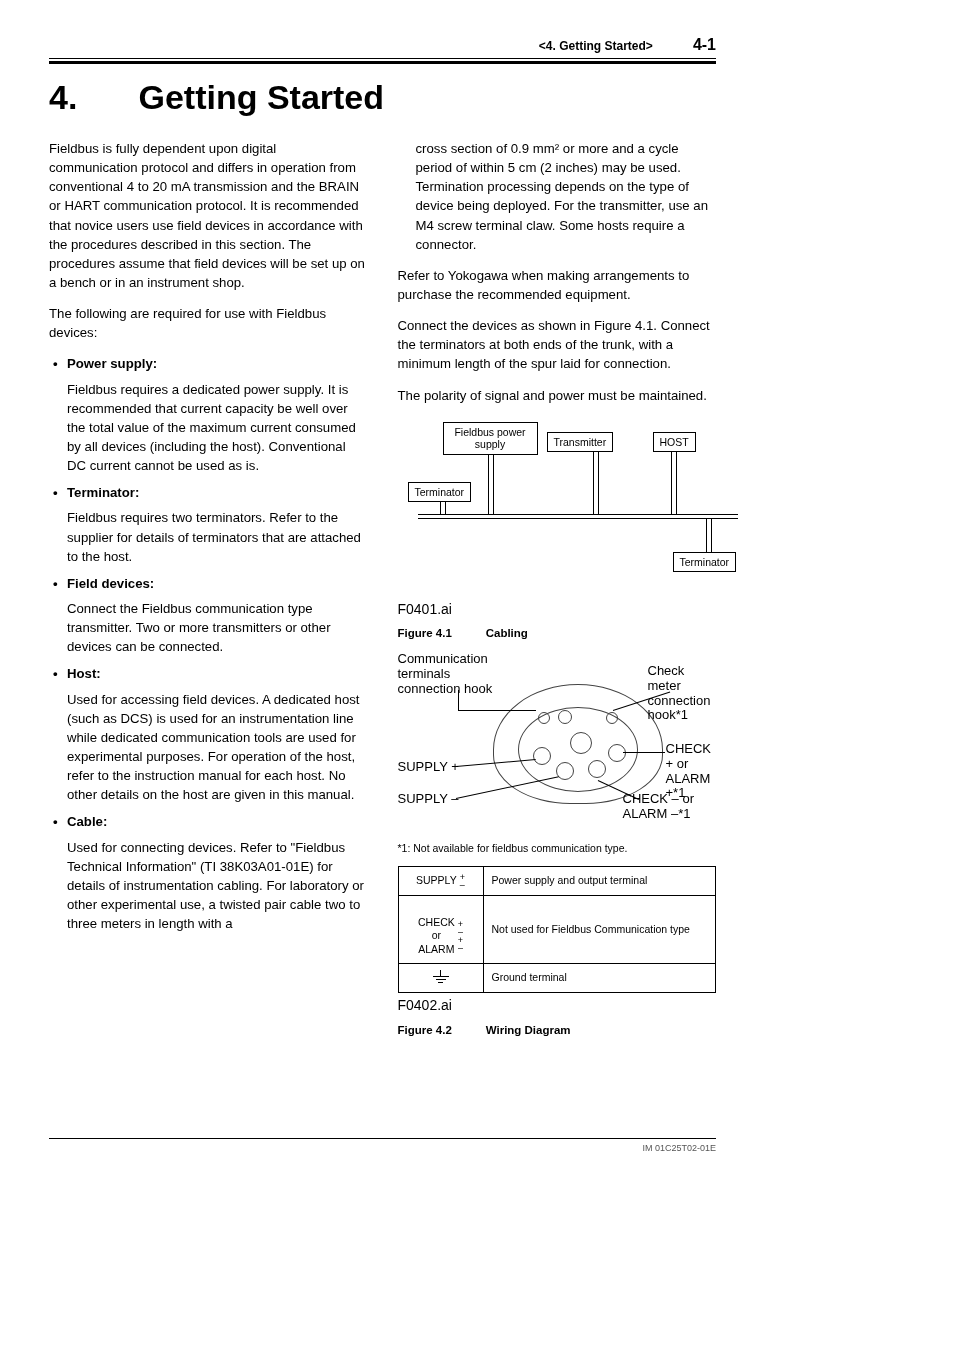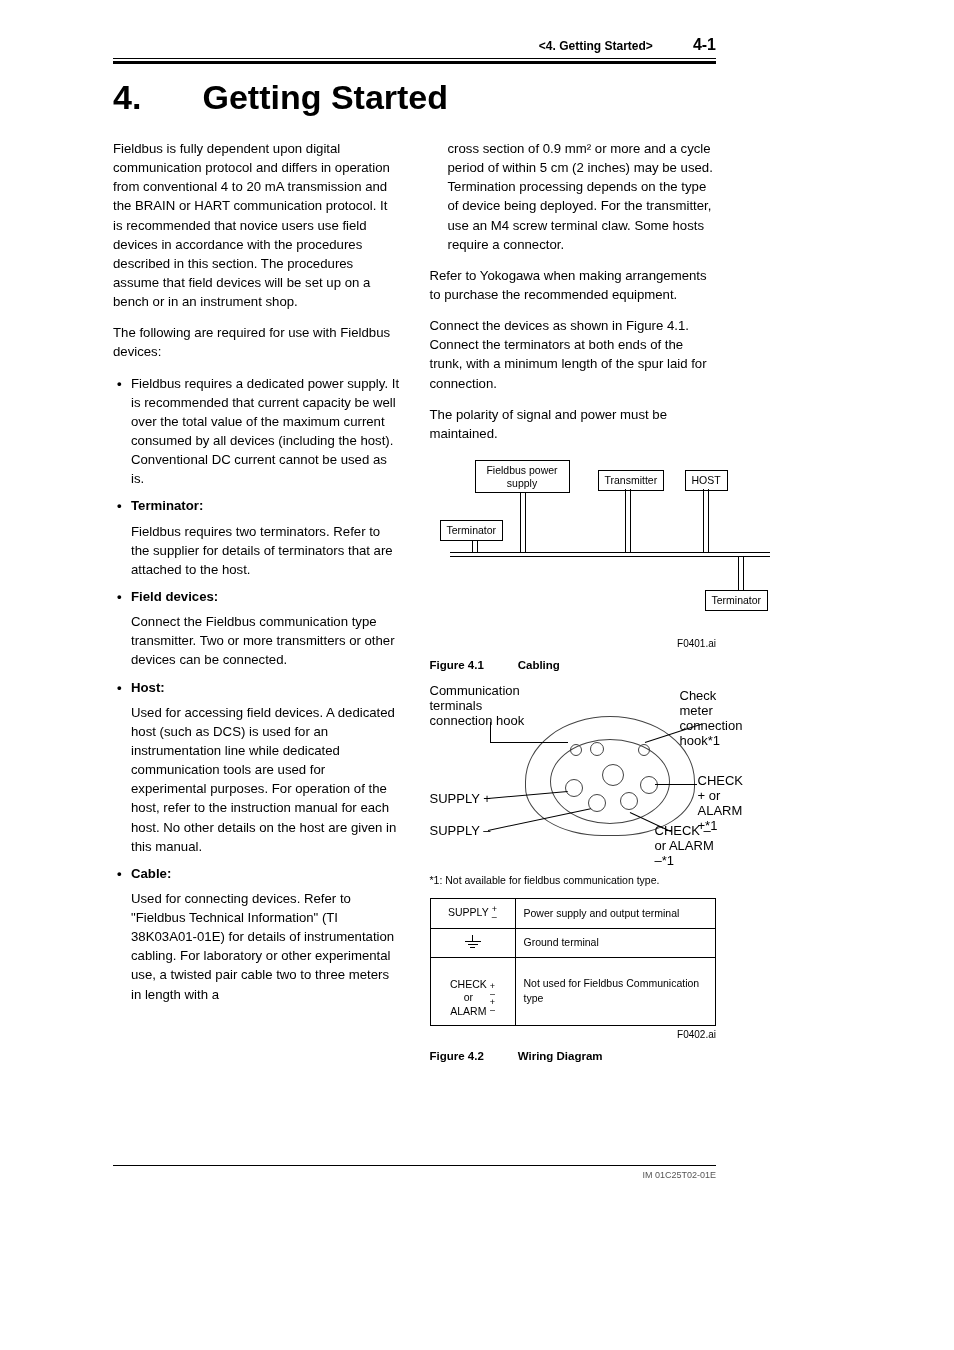--- a/index.html
+++ b/index.html
@@ -1,37 +1,37 @@
 <!DOCTYPE html>
 <html><head>
 <meta charset="utf-8">
 <style>
   * { box-sizing: border-box; margin: 0; padding: 0; }
   html, body { width: 954px; background: #fff; font-family: Arial, Helvetica, sans-serif; color: #000; }
-  .page { width: 786px; min-height: 1350px; padding: 36px 70px 30px 113px; position: relative; }
+  .page { width: 786px; min-height: 1350px; padding: 36px 70px 30px 49px; position: relative; }
   .header-row { display: flex; justify-content: flex-end; align-items: baseline; gap: 40px; font-size: 13px; margin-bottom: 4px; }
   .header-chapter { font-weight: bold; font-size: 12px; }
   .header-page { font-weight: bold; font-size: 16px; }
   .thin-rule { border: none; border-top: 1px solid #000; margin-bottom: 2px; }
   .thick-rule { border: none; border-top: 3px solid #000; margin-bottom: 14px; }
   h1.chapter-title { font-size: 34px; font-weight: bold; margin-bottom: 22px; }
   .chap-num { display: inline-block; width: 80px; }
   .cols { display: flex; gap: 30px; }
   .col { width: 50%; font-size: 13.2px; line-height: 1.45; }
   .col p { margin-bottom: 12px; }
   h2.section-title { font-size: 18px; font-weight: bold; margin: 14px 0 10px 0; }
   .bullet-item { margin: 6px 0 8px 18px; position: relative; }
   .bullet-item::before { content: "•"; position: absolute; left: -14px; top: 0; font-weight: bold; }
   .bullet-head { font-weight: bold; }
   .bullet-body { margin: 6px 0 0 0; }
   .indent { margin-left: 18px; }
   .fig-caption { font-size: 11.5px; margin: 6px 0 10px 0; }
   .fig-caption .fig-num { font-weight: bold; display: inline-block; width: 85px; }
   .fig-caption .fig-title { font-weight: bold; }
-  .fig-ref { font-size: 10px; text-align: right; margin-top: 2px; }
+  .fig-ref { font-size: 14px; text-align: left; margin-top: 2px; }
   .footnote { font-size: 10.5px; margin: 4px 0 10px 0; }
 
   
   .fig41 { position: relative; height: 180px; margin: 6px 0 0 0; font-size: 10.5px; }
   .node { position: absolute; border: 1px solid #000; background: #fff; padding: 3px 6px; text-align: center; line-height: 1.2; }
   .bus-line { position: absolute; border-top: 1.5px solid #000; }
   .vline { position: absolute; border-left: 1.5px solid #000; }
 
   
   .fig42 { position: relative; height: 185px; margin-top: 6px; font-size: 13px; }
@@ -71,20 +71,21 @@
   </h1>
 
   <div class="cols">
 
     <div class="col">
       <p>Fieldbus is fully dependent upon digital communication protocol and differs in operation from conventional 4 to 20 mA transmission and the BRAIN or HART communication protocol. It is recommended that novice users use field devices in accordance with the procedures described in this section. The procedures assume that field devices will be set up on a bench or in an instrument shop.</p>
 
       <p>The following are required for use with Fieldbus devices:</p>
 
       <div class="bullet-item">
+        <div class="bullet-head">Power supply:</div>
         <div class="bullet-body">Fieldbus requires a dedicated power supply. It is recommended that current capacity be well over the total value of the maximum current consumed by all devices (including the host). Conventional DC current cannot be used as is.</div>
       </div>
 
       <div class="bullet-item">
         <div class="bullet-head">Terminator:</div>
         <div class="bullet-body">Fieldbus requires two terminators. Refer to the supplier for details of terminators that are attached to the host.</div>
       </div>
 
       <div class="bullet-item">
         <div class="bullet-head">Field devices:</div>
@@ -105,21 +106,21 @@
     <div class="col">
       <p class="indent">cross section of 0.9 mm² or more and a cycle period of within 5 cm (2 inches) may be used. Termination processing depends on the type of device being deployed. For the transmitter, use an M4 screw terminal claw. Some hosts require a connector.</p>
 
       <p>Refer to Yokogawa when making arrangements to purchase the recommended equipment.</p>
       <p>Connect the devices as shown in Figure 4.1. Connect the terminators at both ends of the trunk, with a minimum length of the spur laid for connection.</p>
       <p>The polarity of signal and power must be maintained.</p>
 
       <div class="fig41">
         <div class="node" style="left:45px; top:5px; width:95px; white-space:pre-line;">Fieldbus power
 supply</div>
-        <div class="node" style="left:168px; top:15px;text-align:right;">Transmitter</div>
+        <div class="node" style="left:149px; top:15px;text-align:right;">Transmitter</div>
         <div class="node" style="left:255px; top:15px;">HOST</div>
         <div class="node" style="left:10px; top:65px;">Terminator</div>
         <div class="node" style="left:275px; top:135px;">Terminator</div>
 
         <div class="bus-line" style="left:20px; top:97px; width:320px;"></div>
         <div class="bus-line" style="left:20px; top:101px; width:320px;"></div>
         <div class="vline" style="left:42px; top:85px; height:12px;"></div>
         <div class="vline" style="left:47px; top:85px; height:12px;"></div>
         <div class="vline" style="left:90px; top:38px; height:59px;"></div>
         <div class="vline" style="left:95px; top:38px; height:59px;"></div>
@@ -148,21 +149,21 @@
         <div class="circ-outer" style="left:190px; top:108px; width:18px; height:18px; border-radius:50%; border-width:1px;"></div>
         <div class="circ-outer" style="left:210px; top:92px; width:18px; height:18px; border-radius:50%; border-width:1px;"></div>
         <div class="circ-outer" style="left:172px; top:80px; width:22px; height:22px; border-radius:50%; border-width:1px;"></div>
 
         <div class="lbl" style="left:0px; top:0px; white-space:pre-line;">Communication
 terminals
 connection hook</div>
         <div class="leadv" style="left:60px; top:38px; height:20px;"></div>
         <div class="lead" style="left:60px; top:58px; width:78px;"></div>
 
-        <div class="lbl" style="left:250px; top:5px; white-space:pre-line; text-align:left;">Check meter
+        <div class="lbl" style="left:250px; top:12px; white-space:pre-line; text-align:left;">Check meter
 connection hook*1</div>
         <div class="lead" style="left:215px; top:58px; width:60px; transform:rotate(-18deg); transform-origin:left center;"></div>
 
         <div class="lbl" style="left:0px; top:108px;">SUPPLY +</div>
         <div class="lead" style="left:58px; top:114px; width:80px; transform:rotate(-5deg); transform-origin:left center;"></div>
 
         <div class="lbl" style="left:0px; top:140px;">SUPPLY –</div>
         <div class="lead" style="left:58px; top:146px; width:105px; transform:rotate(-12deg); transform-origin:left center;"></div>
 
         <div class="lbl" style="left:268px; top:90px; white-space:pre-line;">CHECK + or
@@ -176,35 +177,35 @@
 
       <table class="term">
         <tbody>
             <tr>
           <td class="l">
             <span>SUPPLY</span><span class="pm">+<br>–</span>
           </td>
           <td>Power supply and output terminal</td>
         </tr>
         <tr>
+          <td class="l" style="white-space:pre-line;">
+            <span style="display:inline-block; vertical-align:middle; white-space:pre-line;">CHECK
+or
+ALARM</span><span class="pm" style="vertical-align:middle;">+<br>–<br>+<br>–</span>
+          </td>
+          <td>Not used for Fieldbus Communication type</td>
+        </tr>
+        <tr>
           <td class="l">
             <span class="gnd-sym">
               <span class="stem"></span><span class="b1"></span><span class="b2"></span><span class="b3"></span>
             </span>
           </td>
           <td>Ground terminal</td>
         </tr>
-        <tr>
-          <td class="l" style="white-space:pre-line;">
-            <span style="display:inline-block; vertical-align:middle; white-space:pre-line;">CHECK
-or
-ALARM</span><span class="pm" style="vertical-align:middle;">+<br>–<br>+<br>–</span>
-          </td>
-          <td>Not used for Fieldbus Communication type</td>
-        </tr>
       </tbody>
         </table>
       <div class="fig-ref">F0402.ai</div>
       <div class="fig-caption">
         <span class="fig-num">Figure 4.2</span>
         <span class="fig-title">Wiring Diagram</span>
       </div>
     </div>
   </div>
 

